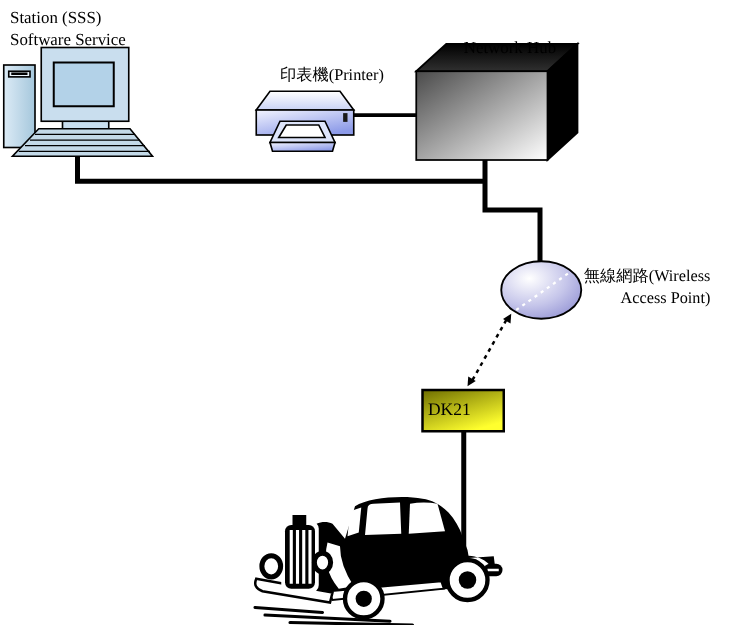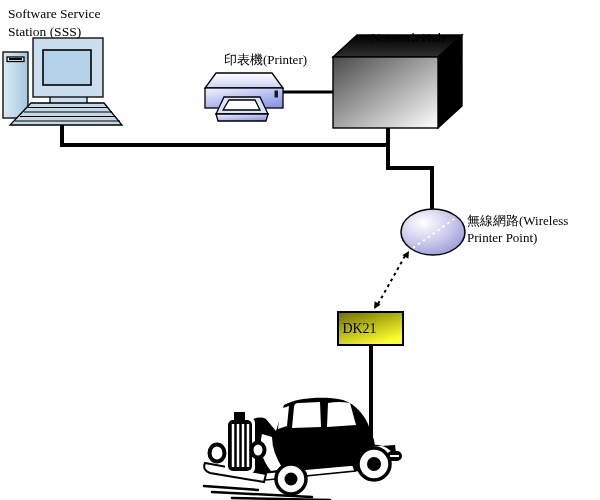--- a/index.html
+++ b/index.html
@@ -6,21 +6,21 @@
   .stage{
     position:relative;width:600px;height:500px;background:#ffffff;overflow:hidden;
     font-family:"Liberation Serif","DejaVu Serif",serif;
   }
   .stage svg{position:absolute;left:0;top:0;}
   .lbl{position:absolute;color:#000;white-space:nowrap;}
   .lbl span{display:block;}
   .lbl-sss{left:8px;top:5px;font-size:13.5px;line-height:18px;}
   .lbl-printer{left:208px;top:51px;font-size:13px;margin-left:16px;}
   .lbl-hub{left:371px;top:14px;font-size:13.5px;margin-top:16px;}
-  .lbl-wap{left:467px;top:212px;font-size:13px;line-height:17px;}
+  .lbl-wap{left:467px;top:212px;font-size:13px;line-height:17px;text-align:right;}
   .lbl-dk21{
     left:338px;top:312px;width:43px;height:33px;
     display:flex;align-items:center;justify-content:center;font-size:14px;
   }
 </style>
 </head>
 <body>
 
 <div class="stage">
 
@@ -154,28 +154,28 @@
 
       <g stroke="#000" stroke-width="2.5" stroke-linecap="round">
         <line x1="204" y1="486" x2="258" y2="490"></line>
         <line x1="212" y1="492" x2="312" y2="497"></line>
         <line x1="232" y1="498" x2="330" y2="500"></line>
       </g>
     </g>
   </svg>
 
   <div class="lbl lbl-sss">
+    <span>Station (SSS)</span>
     <span>Software Service</span>
-    <span>Station (SSS)</span>
   </div>
 
   <div class="lbl lbl-printer">印表機(Printer)</div>
 
   <div class="lbl lbl-hub">Network Hub</div>
 
   <div class="lbl lbl-wap">
     <span>無線網路(Wireless</span>
-    <span>Printer Point)</span>
+    <span>Access Point)</span>
   </div>
 
   <div class="lbl lbl-dk21">DK21</div>
 
 </div>
 
 </body></html>

